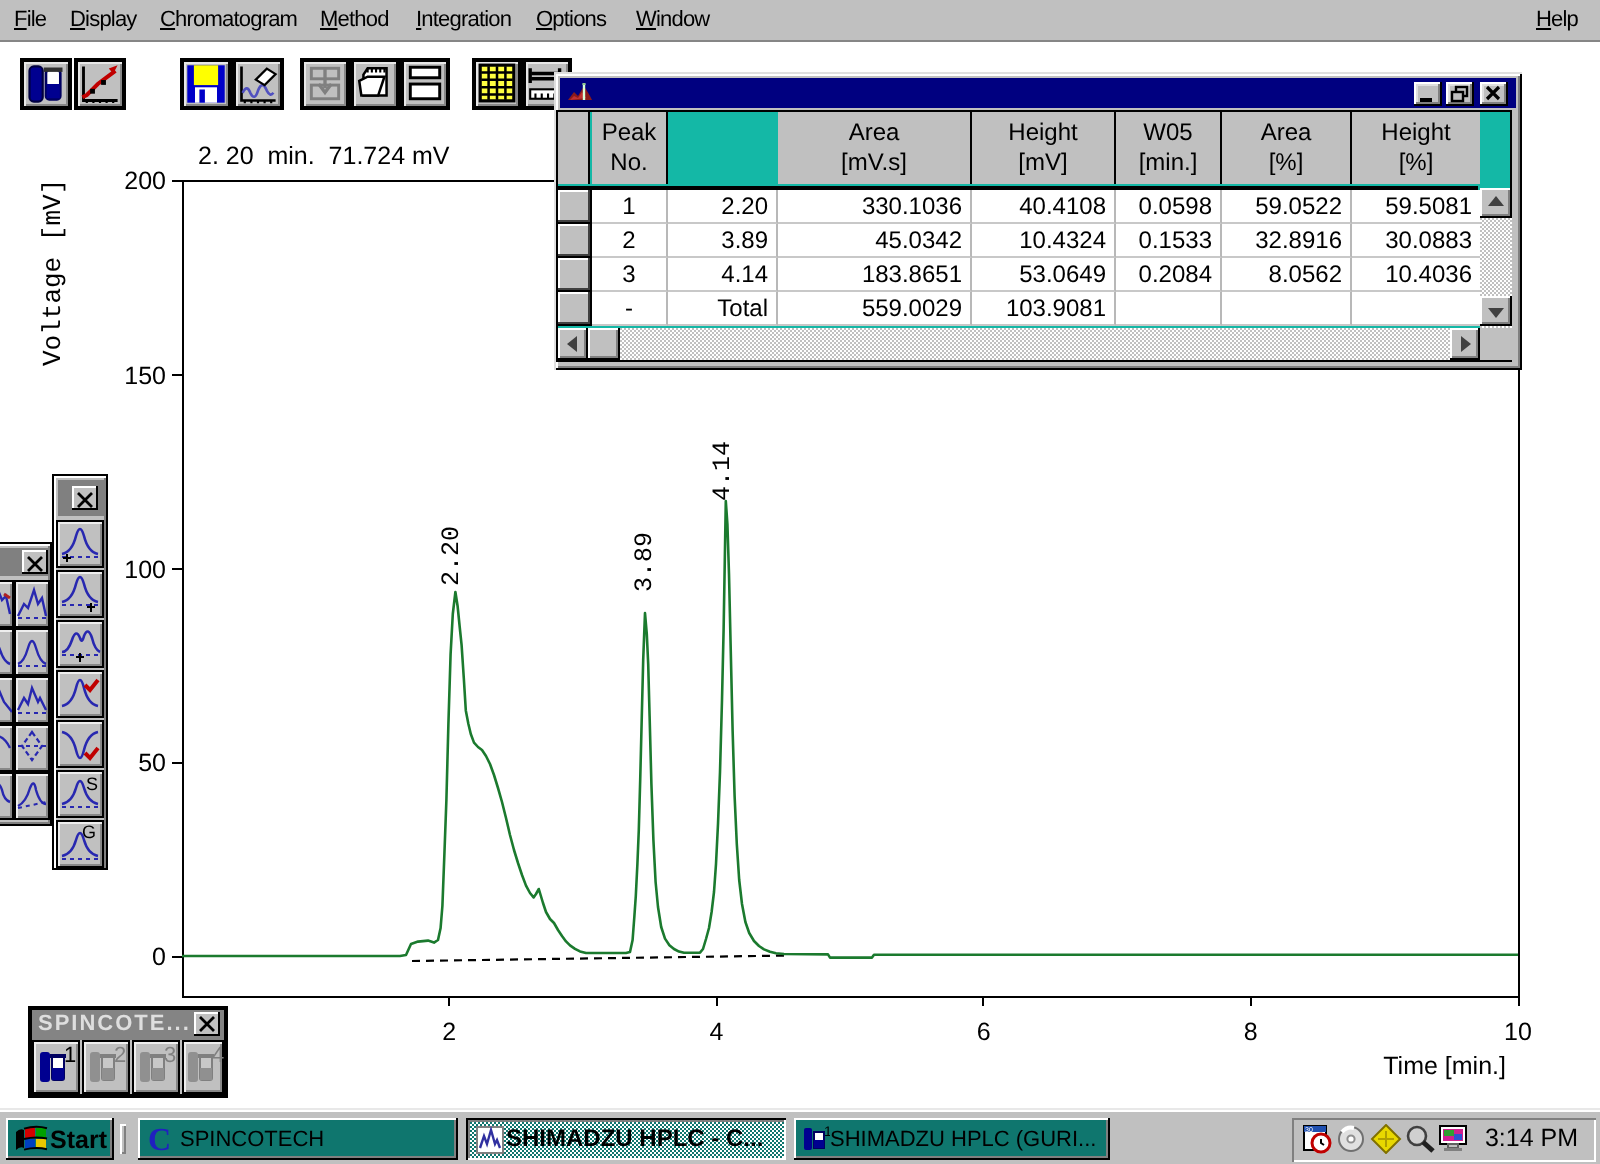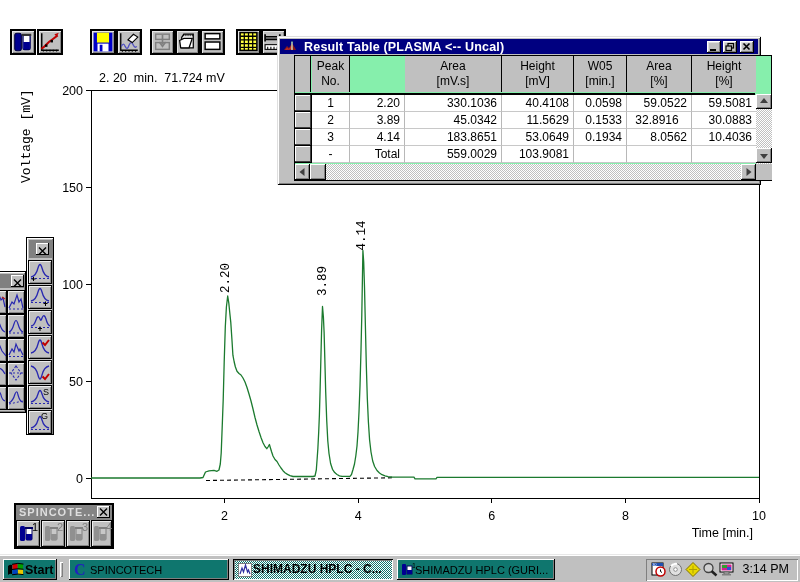--- a/index.html
+++ b/index.html
@@ -16,21 +16,21 @@
 
 .win { position:absolute; background:#c0c0c0; box-shadow:inset 1px 1px 0 #dfdfdf, inset -1px -1px 0 #000, inset 2px 2px 0 #fff, inset -2px -2px 0 #808080; }
 .btn95 { background:#c0c0c0; box-shadow:inset -1px -1px 0 #000, inset 1px 1px 0 #fff, inset -2px -2px 0 #808080, inset 2px 2px 0 #dfdfdf; }
 .dither { background-color:#fff; background-image:conic-gradient(#c0c0c0 25%, #0000 0 50%, #c0c0c0 0 75%, #0000 0); background-size:2px 2px; }
 
 #rt { left:277px; top:36px; width:484px; height:149px; z-index:30; }
 #rt-title { position:absolute; left:3px; top:3px; width:478px; height:15px; background:#000080; color:#fff; font-weight:bold; font-size:12.5px; }
 #rt-title .ttl { position:absolute; left:24px; top:1px; letter-spacing:0.2px; }
 .cap { position:absolute; width:14px; height:12px; top:1.5px; }
 .cap svg { position:absolute; left:0; top:0; }
-#rt-table { position:absolute; left:17px; top:19px; width:478px; height:126px; background:#86efac; border:1px solid #000; font-size:12px; }
+#rt-table { position:absolute; left:1px; top:19px; width:478px; height:126px; background:#14b8a6; border:1px solid #000; font-size:12px; }
 .hcell { position:absolute; top:0; height:36px; background:#c0c0c0; border-right:1px solid #000; text-align:center; line-height:15px; padding-top:3px; }
 .hsep { position:absolute; left:0; top:37px; width:460px; height:2px; background:#000; }
 .selcol { position:absolute; left:0; top:0; width:16px; height:36px; background:#c0c0c0; border-right:1px solid #000; }
 .selbtn { position:absolute; left:0; width:16px; height:16px; background:#c0c0c0; box-shadow:inset -1px -1px 0 #404040, inset 1px 1px 0 #fff; border-bottom:1px solid #000; }
 .bcell { position:absolute; height:17px; line-height:16px; border-right:1px solid #b8b8b8; border-bottom:1px solid #c8c8c8; text-align:right; padding-right:4px; background:#fff; }
 .bcell.ctr { text-align:center; padding-right:0; }
 
 .sbtn { position:absolute; background:#c0c0c0; box-shadow:inset -1px -1px 0 #000, inset 1px 1px 0 #fff, inset -2px -2px 0 #808080; }
 .sbtn svg { position:absolute; left:0; top:0; }
 
@@ -46,20 +46,30 @@
 .tkb { position:absolute; top:4px; height:21px; background:#0f766e; box-shadow:inset -1px -1px 0 #000, inset 1px 1px 0 #fff, inset -2px -2px 0 #808080; line-height:20px; white-space:nowrap; overflow:hidden; }
 .tkb.press { box-shadow:inset 1px 1px 0 #000, inset -1px -1px 0 #fff, inset 2px 2px 0 #808080; background-image:conic-gradient(#fff 25%, #0000 0 50%, #fff 0 75%, #0000 0); background-size:2px 2px; }
 #tray { position:absolute; right:2px; top:4px; width:152px; height:22px; box-shadow:inset 1px 1px 0 #808080, inset -1px -1px 0 #fff; }
 
 #plot { position:absolute; left:0; top:0; z-index:1; }
 </style>
 </head>
 <body>
 <div id="scr">
 
+<div id="menu">
+  <span class="mi" style="left:7px"><u>F</u>ile</span>
+  <span class="mi" style="left:35px"><u>D</u>isplay</span>
+  <span class="mi" style="left:80px"><u>C</u>hromatogram</span>
+  <span class="mi" style="left:160px"><u>M</u>ethod</span>
+  <span class="mi" style="left:208px"><u>I</u>ntegration</span>
+  <span class="mi" style="left:268px"><u>O</u>ptions</span>
+  <span class="mi" style="left:318px"><u>W</u>indow</span>
+  <span class="mi" style="left:768px"><u>H</u>elp</span>
+</div>
 
 <div id="toolbar">
 
   <div class="tbtn" style="left:10px">
     <svg width="22" height="22" viewBox="0 0 20 20">
       <rect x="2.5" y="2" width="6" height="16" rx="2" fill="#000090" stroke="#000040"></rect>
       <rect x="10" y="3.5" width="6.5" height="13.5" rx="1.5" fill="#fff" stroke="#000060" stroke-width="1.2"></rect>
       <rect x="10.3" y="10" width="6" height="6.5" fill="#000090"></rect>
       <rect x="9" y="2.5" width="8.5" height="2" fill="#303030"></rect>
     </svg>
@@ -315,21 +325,20 @@
 </div>
 
 <div class="win" id="rt">
   <div id="rt-title">
     <svg width="14" height="13" viewBox="0 0 14 13" style="position:absolute;left:3px;top:1px;">
       <path d="M1,10 l3,-4 2,2 3,-5 3,5 1,2 z" fill="#8b1a1a"></path>
       <path d="M2,10 l2,-2 2,1 2,-3 2,3 z" fill="#c03030"></path>
       <path d="M9,2 v8" stroke="#d8ffd8" stroke-width="1.2"></path>
       <path d="M8.2,2 h1.6" stroke="#90c890" stroke-width="1"></path>
     </svg>
-    <span class="ttl">Result Table (PLASMA &lt;-- Uncal)</span>
     <div class="cap btn95" style="left:427px;">
           <svg width="14" height="12">
             <path d="M3,9 h6" stroke="#000" stroke-width="2"></path>
           </svg>
         </div>
     <div class="cap btn95" style="left:442.5px;">
           <svg width="14" height="12">
             <rect x="5" y="2.5" width="5.5" height="4.5" fill="none" stroke="#000" stroke-width="1.2"></rect>
             <rect x="3" y="5" width="5.5" height="4.5" fill="#c0c0c0" stroke="#000" stroke-width="1.2"></rect>
           </svg>
@@ -361,30 +370,30 @@
     <div class="bcell" style="left:55px; top:39px; width:55px;">2.20</div>
     <div class="bcell" style="left:110px; top:39px; width:97px;">330.1036</div>
     <div class="bcell" style="left:207px; top:39px; width:72px;">40.4108</div>
     <div class="bcell" style="left:279px; top:39px; width:53px;">0.0598</div>
     <div class="bcell" style="left:332px; top:39px; width:65px;">59.0522</div>
     <div class="bcell" style="left:397px; top:39px; width:64px; border-right:none;">59.5081</div>
 
     <div class="bcell ctr" style="left:17px; top:56px; width:38px;">2</div>
     <div class="bcell" style="left:55px; top:56px; width:55px;">3.89</div>
     <div class="bcell" style="left:110px; top:56px; width:97px;">45.0342</div>
-    <div class="bcell" style="left:207px; top:56px; width:72px;">11.5629</div>
+    <div class="bcell" style="left:207px; top:56px; width:72px;">10.4324</div>
     <div class="bcell" style="left:279px; top:56px; width:53px;">0.1533</div>
-    <div class="bcell" style="left:332px; top:56px; width:65px;text-align:center;">32.8916</div>
+    <div class="bcell" style="left:332px; top:56px; width:65px;">32.8916</div>
     <div class="bcell" style="left:397px; top:56px; width:64px; border-right:none;">30.0883</div>
 
     <div class="bcell ctr" style="left:17px; top:73px; width:38px;">3</div>
     <div class="bcell" style="left:55px; top:73px; width:55px;">4.14</div>
     <div class="bcell" style="left:110px; top:73px; width:97px;">183.8651</div>
     <div class="bcell" style="left:207px; top:73px; width:72px;">53.0649</div>
-    <div class="bcell" style="left:279px; top:73px; width:53px;">0.1934</div>
+    <div class="bcell" style="left:279px; top:73px; width:53px;">0.2084</div>
     <div class="bcell" style="left:332px; top:73px; width:65px;">8.0562</div>
     <div class="bcell" style="left:397px; top:73px; width:64px; border-right:none;">10.4036</div>
 
     <div class="bcell ctr" style="left:17px; top:90px; width:38px;">-</div>
     <div class="bcell" style="left:55px; top:90px; width:55px;">Total</div>
     <div class="bcell" style="left:110px; top:90px; width:97px;">559.0029</div>
     <div class="bcell" style="left:207px; top:90px; width:72px;">103.9081</div>
     <div class="bcell" style="left:279px; top:90px; width:53px;"></div>
     <div class="bcell" style="left:332px; top:90px; width:65px;"></div>
     <div class="bcell" style="left:397px; top:90px; width:64px; border-right:none;"></div>

